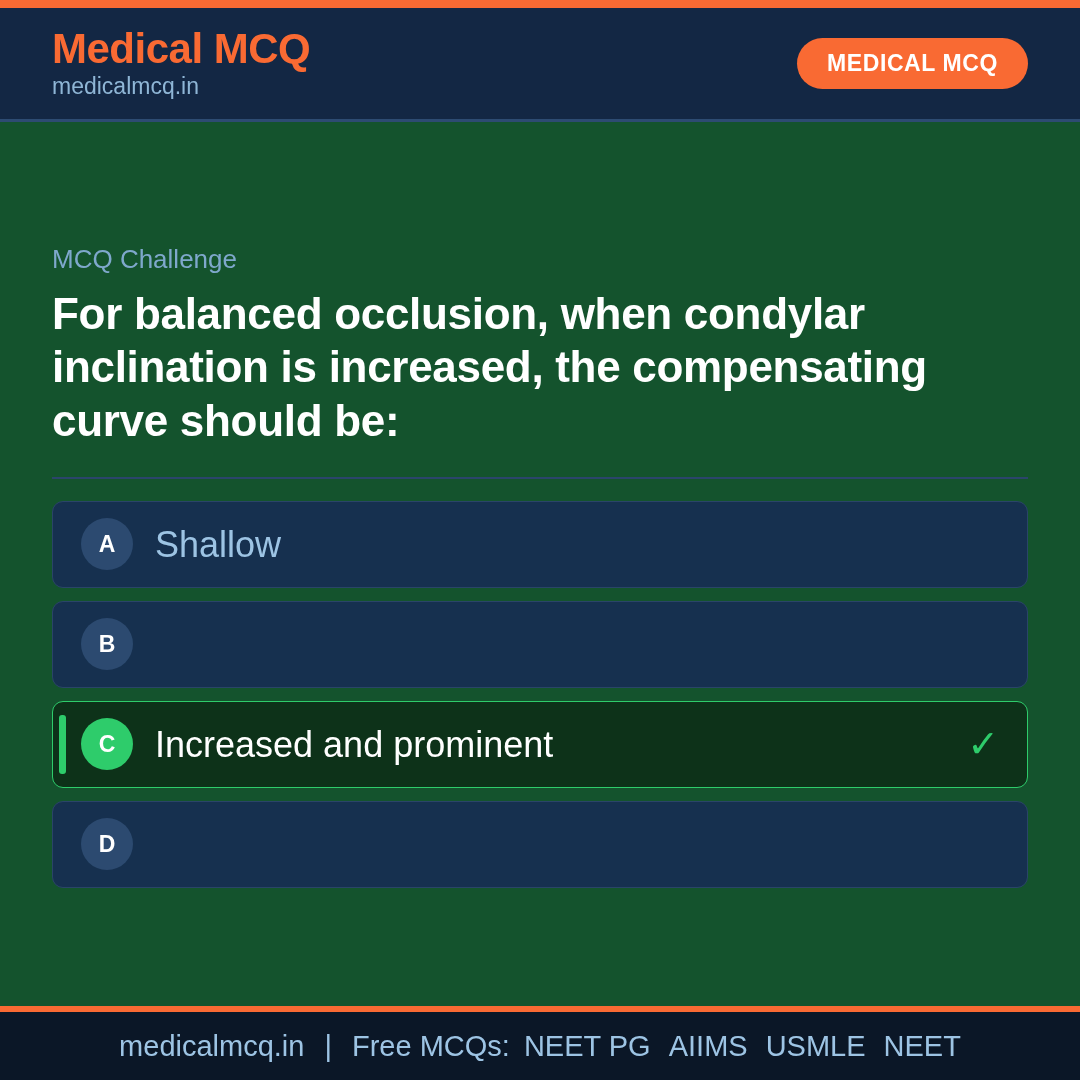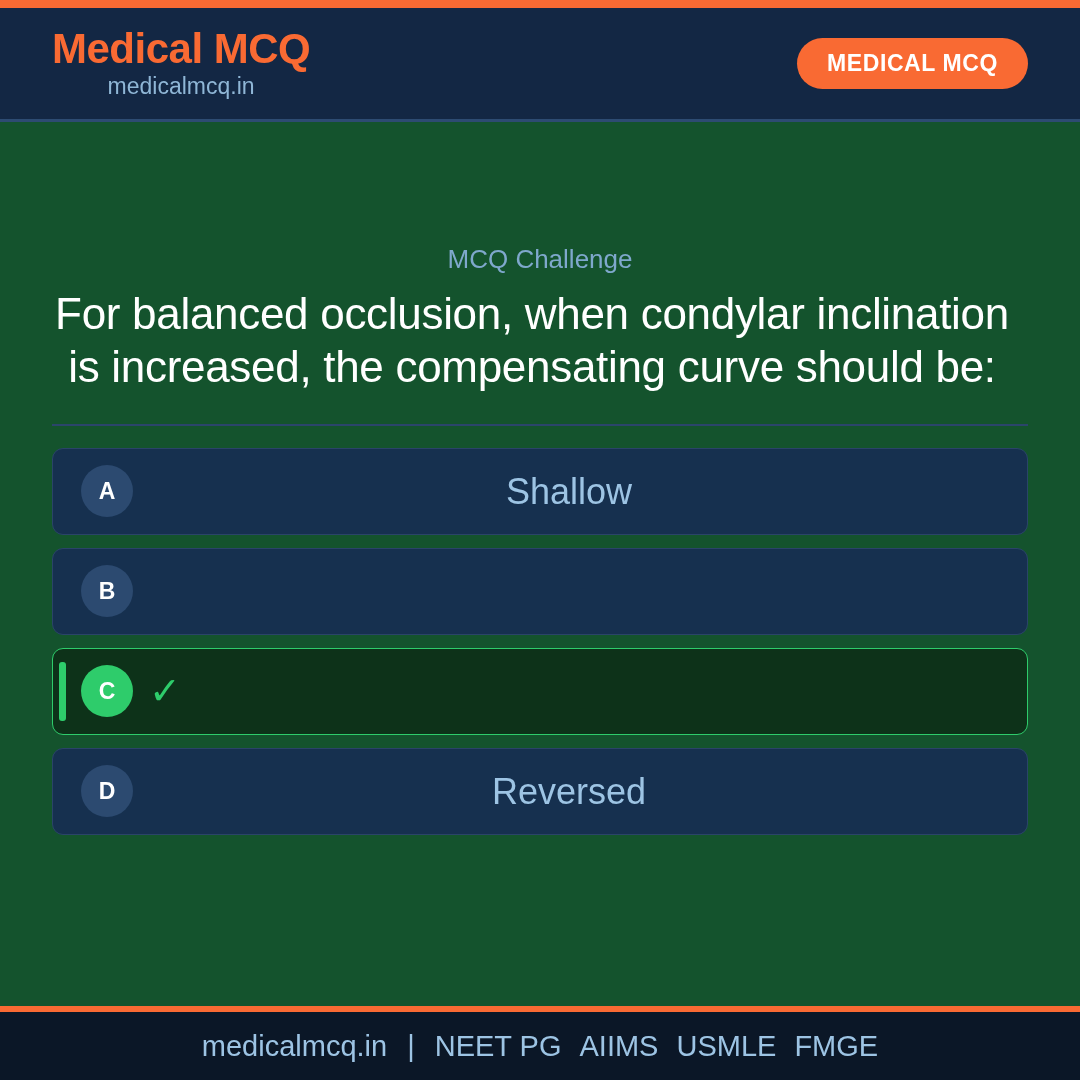--- a/index.html
+++ b/index.html
@@ -1,15 +1,15 @@
 <!DOCTYPE html>
 <html><head>
 <meta charset="utf-8">
 <style>
-  * { box-sizing: border-box; margin: 0; padding: 0; text-align: center; }
+  * { box-sizing: border-box; margin: 0; padding: 0; }
 
   html, body {
     width: 1080px;
     height: 1080px;
     overflow: hidden;
   }
 
   body {
     font-family: "Liberation Sans", sans-serif;
     background: #0f2038;
@@ -84,21 +84,21 @@
   .eyebrow {
     color: #7fa8cc;
     font-size: 26px;
     margin-top: 122px;
     line-height: 1.2;
   }
 
   .question {
     margin-top: 12px;
     font-size: 44px;
-    font-weight: normal;
+    font-weight: bold;
     line-height: 1.21;
     color: #ffffff;
     letter-spacing: -0.3px;
     max-width: 960px;
   }
 
   .divider {
     margin-top: 30px;
     height: 2px;
     background: #2b4straight;
@@ -244,38 +244,39 @@
     </div>
 
     <div class="option">
       <span class="option-badge">B</span>
       <span class="option-check"></span>
     </div>
 
     <div class="option is-correct">
       <span class="accent-bar"></span>
       <span class="option-badge">C</span>
+      <span class="option-text">Increased and prominent</span>
       <span class="option-check">✓</span>
     </div>
 
     <div class="option">
       <span class="option-badge">D</span>
-      <span class="option-text">Reversed</span>
       <span class="option-check"></span>
     </div>
 
   </div>
 </div>
 
 <div class="footer-rule"></div>
 
 <div class="footer">
   <div class="footer-inner">
     <span>medicalmcq.in</span>
     <span class="footer-sep">|</span>
+    <span>Free MCQs:</span>
     <span class="footer-exams">
       <span>NEET PG</span>
       <span>AIIMS</span>
       <span>USMLE</span>
-      <span>FMGE</span>
+      <span>NEET</span>
     </span>
   </div>
 </div>
 
 </body></html>

